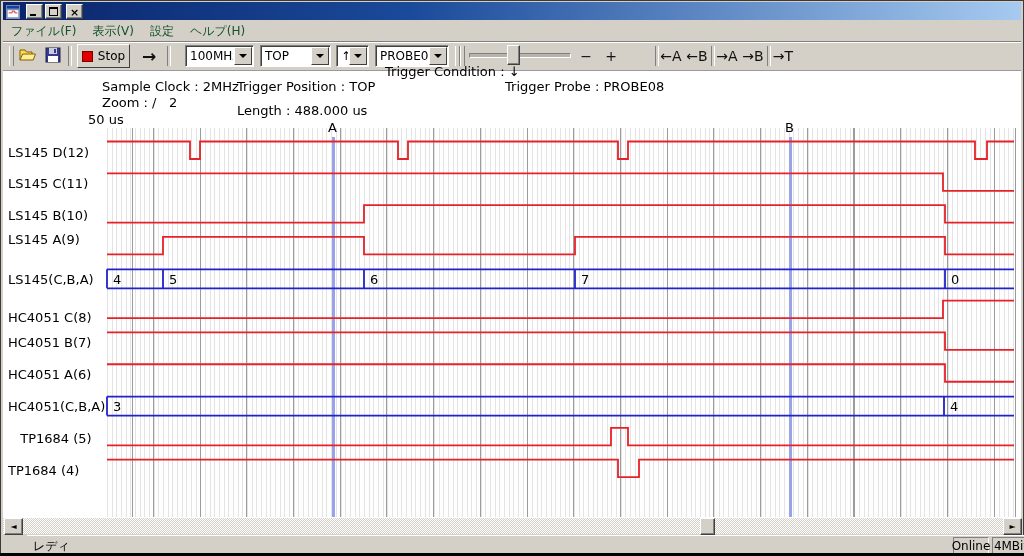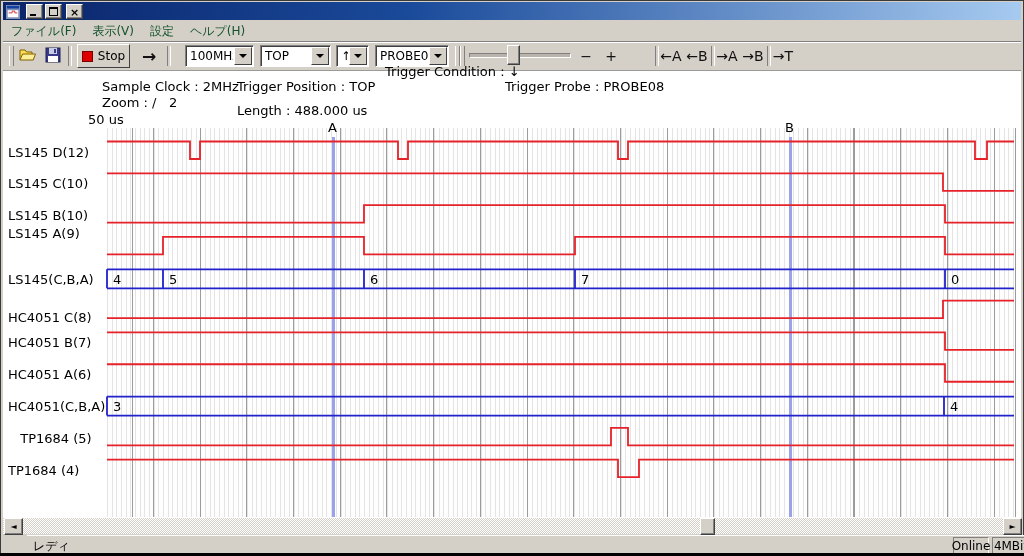--- a/index.html
+++ b/index.html
@@ -201,23 +201,23 @@
       <path fill="none" stroke-width="1.8" d="M 107 332.42 H 945 V 349.92 H 1014" stroke="#e62228"></path>
       <path fill="none" stroke-width="1.8" d="M 107 364.24 H 945 V 381.74 H 1014" stroke="#e62228"></path>
       <text x="113" y="411.06" font-size="13" fill="#000">3</text>
       <text x="950" y="411.06" font-size="13" fill="#000">4</text>
       <path fill="none" stroke-width="1.8" d="M 107 396.56 H 1014 M 107 415.56 H 1014 M 107 396.56 V 415.56 M 944 396.56 V 415.56" stroke="#2222cc"></path>
       <path fill="none" stroke-width="1.8" d="M 107 445.38 H 611 V 427.88 H 628 V 445.38 H 1014" stroke="#e62228"></path>
       <path fill="none" stroke-width="1.8" d="M 107 459.7 H 618 V 477.2 H 639 V 459.7 H 1014" stroke="#e62228"></path>
     </svg>
   <div id="ch-labels">
       <div class="ch-label" style="top: 144.5px;">LS145 D(12)</div>
-      <div class="ch-label" style="top: 176.32px;">LS145 C(10)</div>
+      <div class="ch-label" style="top: 176.32px;">LS145 C(11)</div>
       <div class="ch-label" style="top: 208.14px;">LS145 B(10)</div>
-      <div class="ch-label" style="top: 226px;">LS145 A(9)</div>
+      <div class="ch-label" style="top: 232px;">LS145 A(9)</div>
       <div class="ch-label" style="top: 271.78px;">LS145(C,B,A)</div>
       <div class="ch-label" style="top: 310px;">HC4051 C(8)</div>
       <div class="ch-label" style="top: 335.42px;">HC4051 B(7)</div>
       <div class="ch-label" style="top: 367.24px;">HC4051 A(6)</div>
       <div class="ch-label" style="top: 399.06px;">HC4051(C,B,A)</div>
       <div class="ch-label" style="top: 430.88px; text-align: center;">TP1684 (5)</div>
       <div class="ch-label" style="top: 462.7px;">TP1684 (4)</div>
     </div>
 
   <div class="hscroll">

